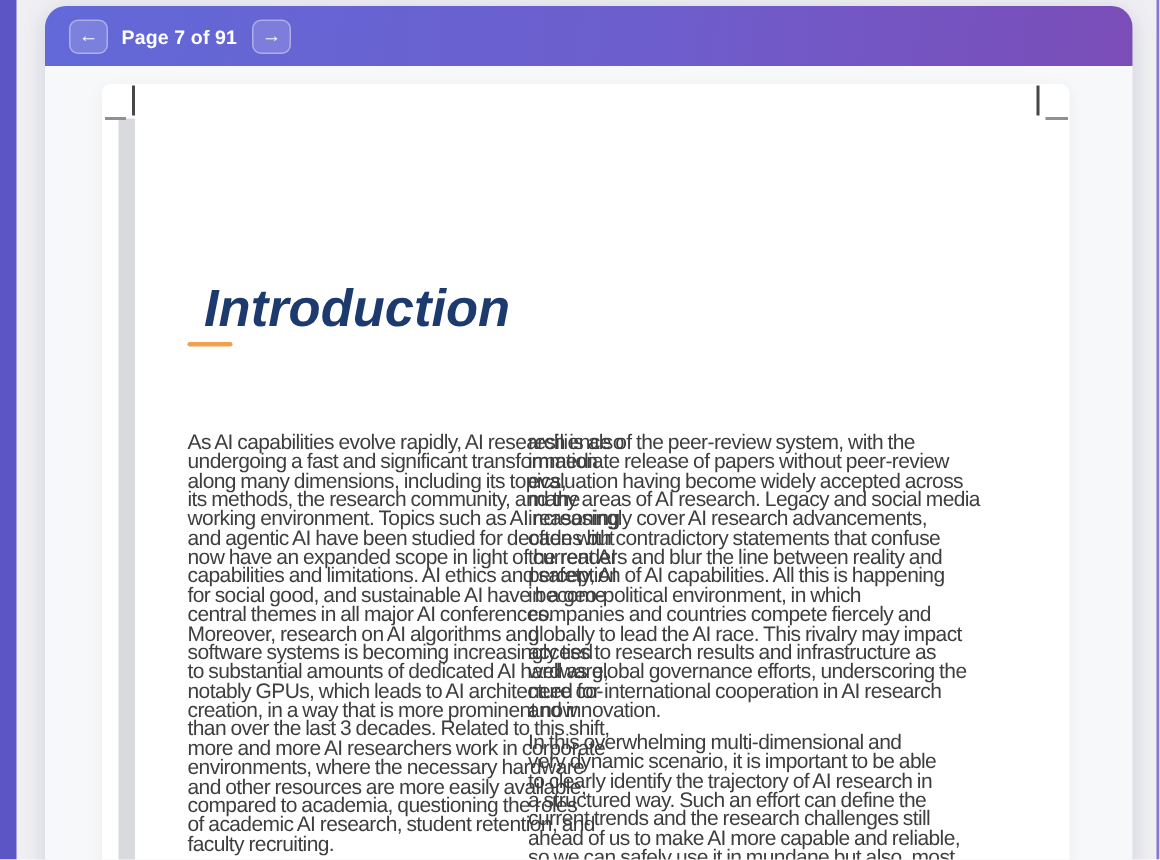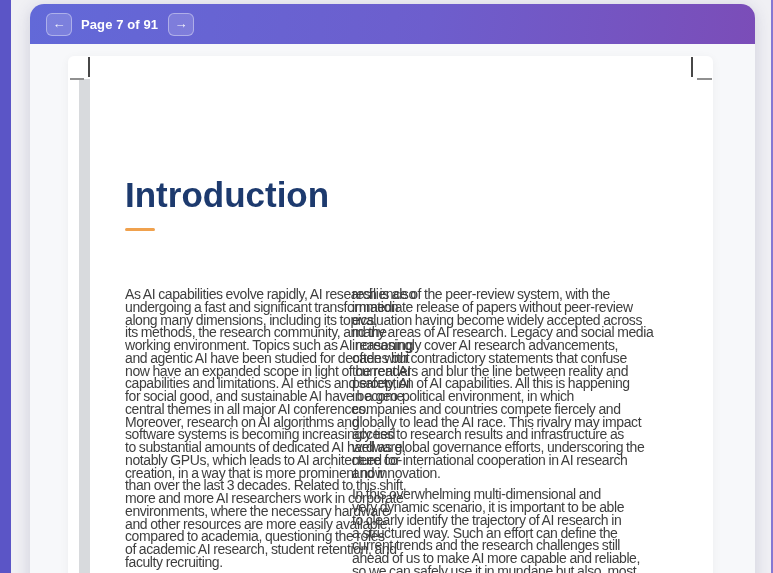--- a/index.html
+++ b/index.html
@@ -48,22 +48,22 @@
     box-shadow:0 2px 10px rgba(0,0,0,0.05);
   }
   .edge-shadow{position:absolute;left:11px;top:23px;bottom:0;width:11px;background:#d8dadd;}
   .mark-v{position:absolute;top:1px;width:2px;height:20px;background:#474747;}
   .mark-h{position:absolute;top:22px;height:2px;background:#909090;}
   .mark-v.tl{left:20px;}
   .mark-h.tl{left:2px;width:14px;}
   .mark-v.tr{left:623px;}
   .mark-h.tr{left:629px;width:15px;}
   .doc-title{
-    position:absolute;left:56px;top:118px;margin:1px;
-    font-size:35px;font-weight:700;color:var(--title_color);letter-spacing:0;
+    position:absolute;left:56px;top:118px;margin:12px;
+    font-size:35px;font-weight:700;color:var(--title_color);letter-spacing:0;font-style:italic;
   }
   .accent-dash{
     position:absolute;left:57px;top:172px;width:30px;height:3px;
     background:var(--accent_underline);border-radius:2px;
   }
   .columns{position:absolute;left:57px;top:232px;display:flex;gap:14px;}
   .col{width:213px;}
   .col p{
     margin:0 0 9px 0;
     font-size:14px;line-height:12.75px;

